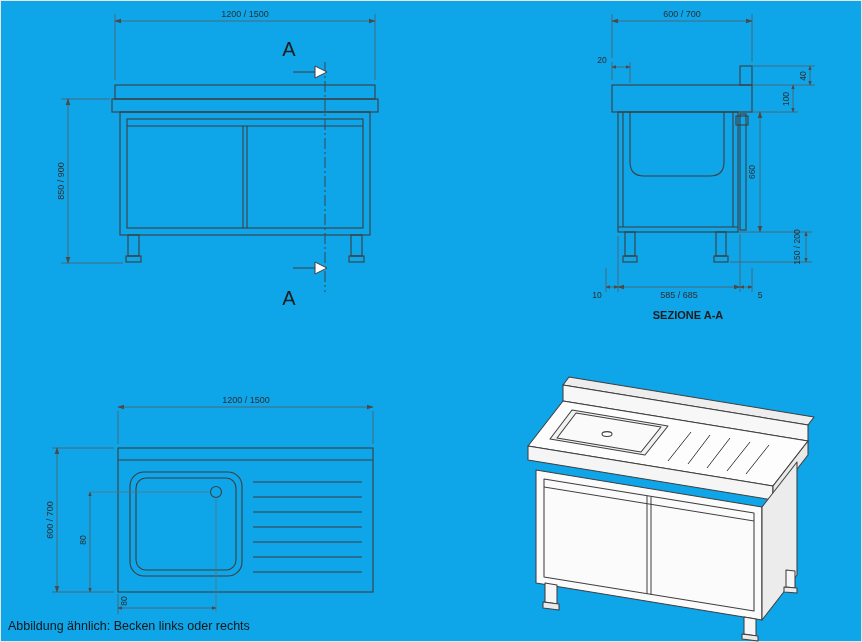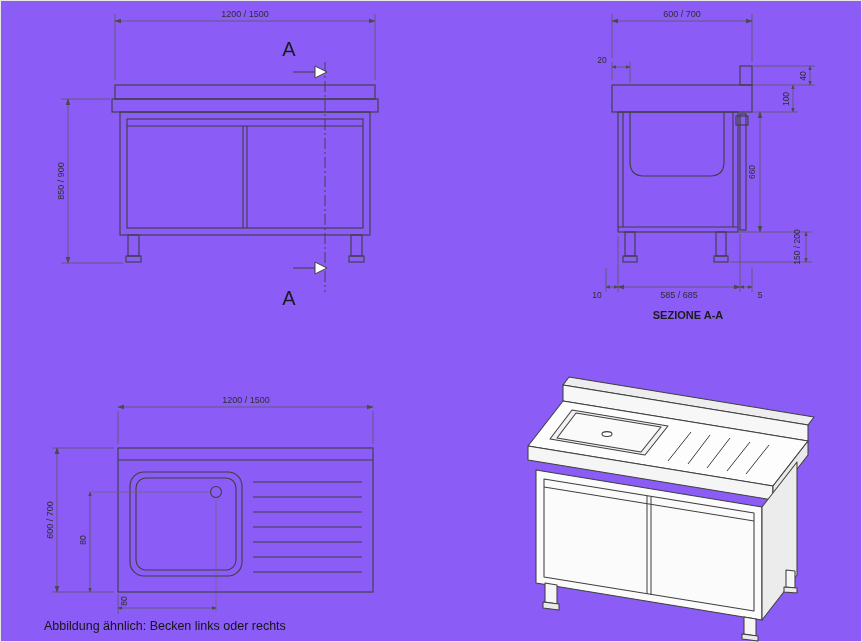--- a/index.html
+++ b/index.html
@@ -1,29 +1,29 @@
 <!DOCTYPE html>
 <html><head>
 <meta charset="utf-8">
 <style>
   html,body{margin:0;padding:0;background:#fff;}
-  .page{position:relative;width:862px;height:642px;background:#8b5cf6;overflow:hidden;
+  .page{position:relative;width:862px;height:642px;background:#0ea5e9;overflow:hidden;
         font-family:"Liberation Sans",sans-serif;box-shadow:inset 0 0 0 1px #e6e6e6;}
   .page svg{position:absolute;left:0;top:0;}
   .dim{font:9px "Liberation Sans",sans-serif;fill:#2e2e2e;}
   .dim-sm{font:8.5px "Liberation Sans",sans-serif;fill:#2e2e2e;}
   .letter{font:20px "Liberation Sans",sans-serif;fill:#1c1c1c;}
   .sez{font:bold 11px "Liberation Sans",sans-serif;fill:#1c1c1c;}
   .dimline{stroke:#5a5a5a;stroke-width:.8;fill:none;}
   .thin{stroke:#6a6a6a;stroke-width:.7;fill:none;}
   .arrows{marker-start:url(#ar);marker-end:url(#ar);}
   .arrows-s{marker-start:url(#ars);marker-end:url(#ars);}
   .obj line,.obj rect,.obj path,.obj circle{stroke:#3f3f3f;stroke-width:1.1;fill:none;}
   .objf{stroke:#3f3f3f;stroke-width:1.05;stroke-linejoin:round;}
-  .caption{position:absolute;left:8px;top:619px;font-size:12.5px;color:#151515;margin-left:36px;}
+  .caption{position:absolute;left:8px;top:619px;font-size:12.5px;color:#151515;}
 </style>
 </head>
 <body>
 
 <div class="page">
 <svg width="862" height="642" viewBox="0 0 862 642">
   <defs>
     <marker id="ar" viewBox="0 0 10 10" refX="9" refY="5" markerWidth="9" markerHeight="9" orient="auto-start-reverse">
       <path d="M0,1.6 L10,5 L0,8.4 Z" fill="#4a4a4a"></path>
     </marker>

